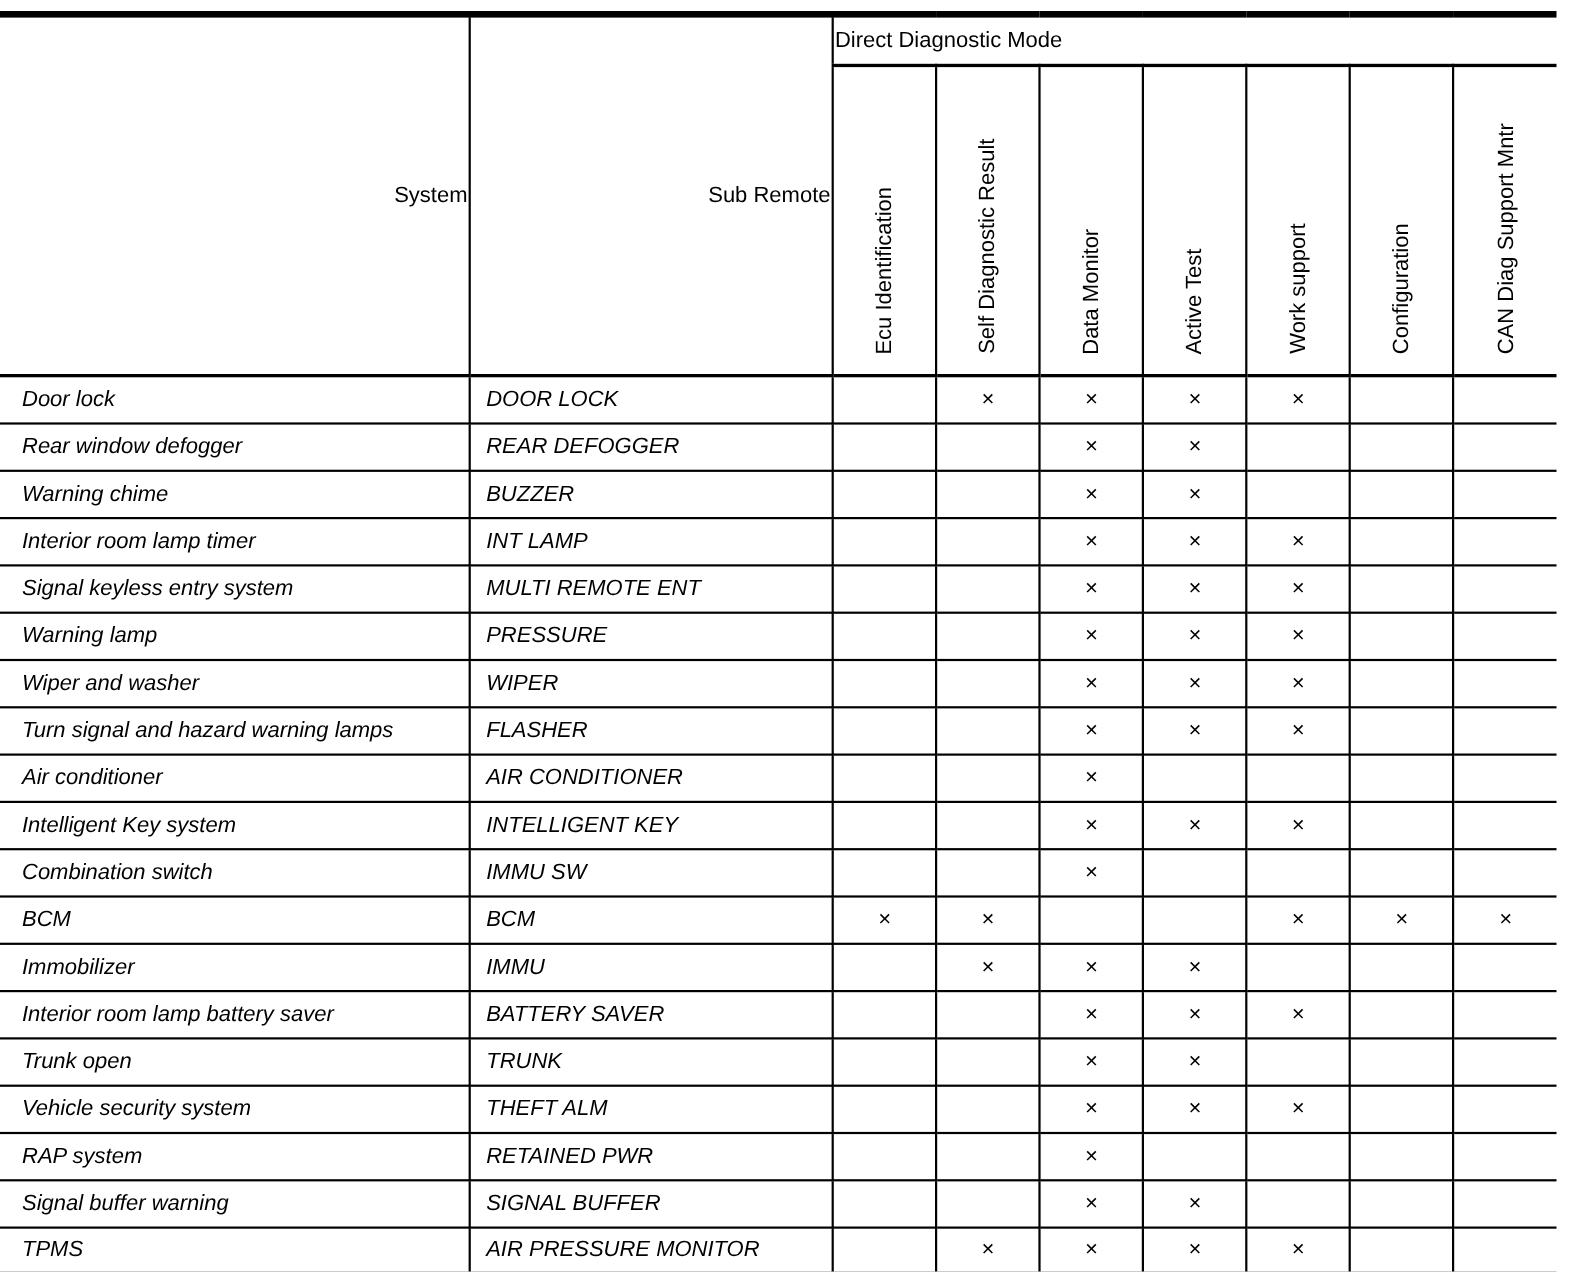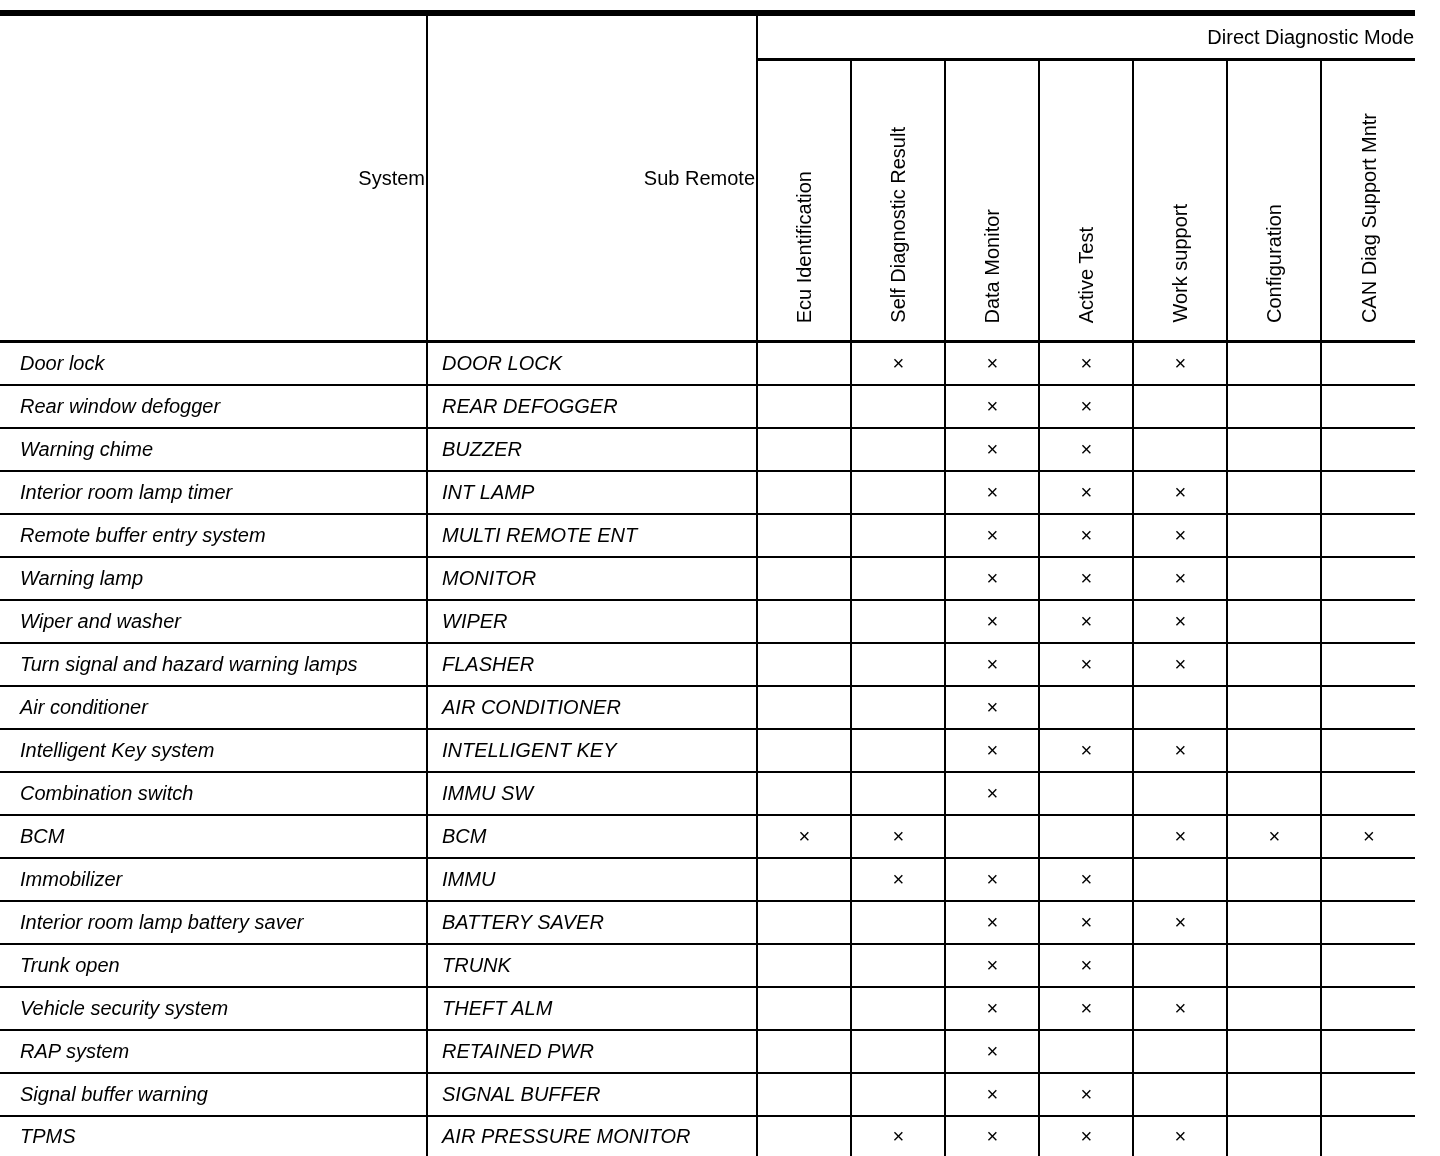--- a/index.html
+++ b/index.html
@@ -32,21 +32,21 @@
 
   
   .h-span {
     text-align: right;
     vertical-align: middle;
     border-bottom: 3px solid #000 !important;
   }
   
   .h-ddm {
     height: 40px;
-    text-align: right;
+    text-align: left;
     vertical-align: middle;
     border-bottom: 3px solid #000 !important;
   }
   
   .h-mode {
     height: 266px;
     text-align: center;
     vertical-align: bottom;
     padding-bottom: 12px;
     border-bottom: 3px solid #000 !important;
@@ -153,33 +153,33 @@
         <td class="c-sub">INT LAMP</td>
         <td class="c-mode"></td>
         <td class="c-mode"></td>
         <td class="c-mode">×</td>
         <td class="c-mode">×</td>
         <td class="c-mode">×</td>
         <td class="c-mode"></td>
         <td class="c-mode no-right"></td>
       </tr>
       <tr>
-        <td class="c-sys no-left">Remote buffer entry system</td>
+        <td class="c-sys no-left">Signal keyless entry system</td>
         <td class="c-sub">MULTI REMOTE ENT</td>
         <td class="c-mode"></td>
         <td class="c-mode"></td>
         <td class="c-mode">×</td>
         <td class="c-mode">×</td>
         <td class="c-mode">×</td>
         <td class="c-mode"></td>
         <td class="c-mode no-right"></td>
       </tr>
       <tr>
         <td class="c-sys no-left">Warning lamp</td>
-        <td class="c-sub">MONITOR</td>
+        <td class="c-sub">PRESSURE</td>
         <td class="c-mode"></td>
         <td class="c-mode"></td>
         <td class="c-mode">×</td>
         <td class="c-mode">×</td>
         <td class="c-mode">×</td>
         <td class="c-mode"></td>
         <td class="c-mode no-right"></td>
       </tr>
       <tr>
         <td class="c-sys no-left">Wiper and washer</td>

